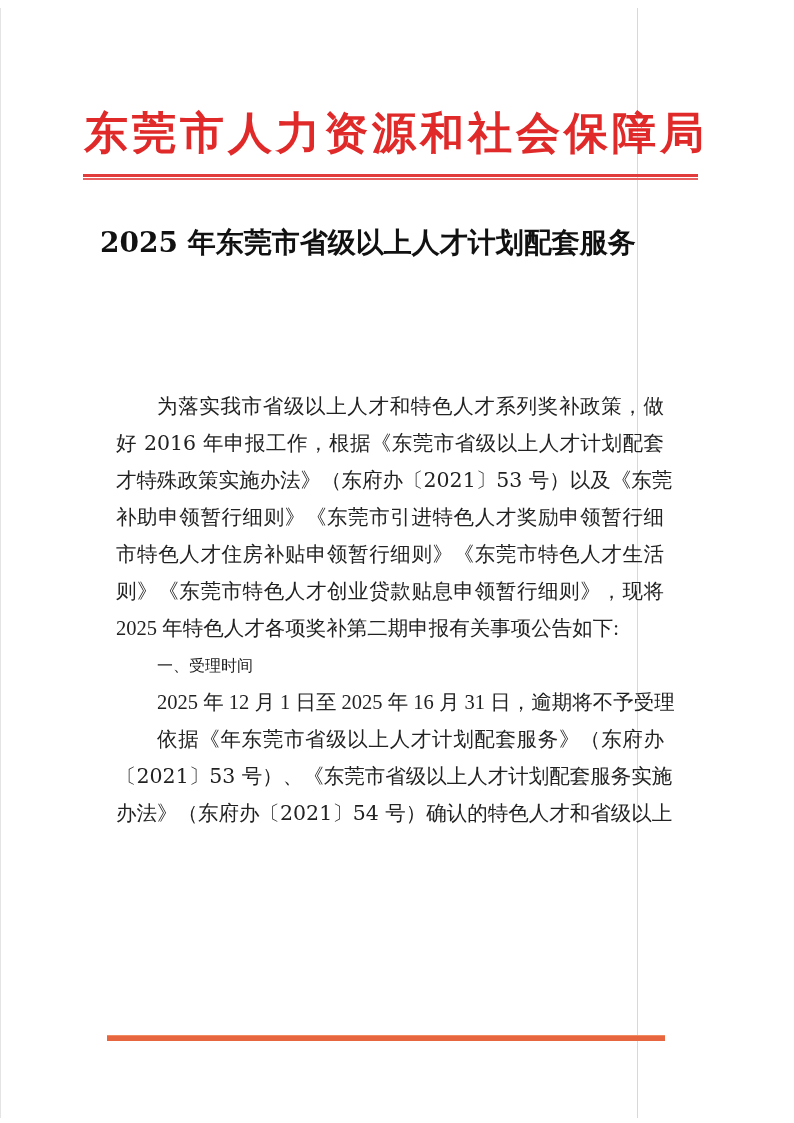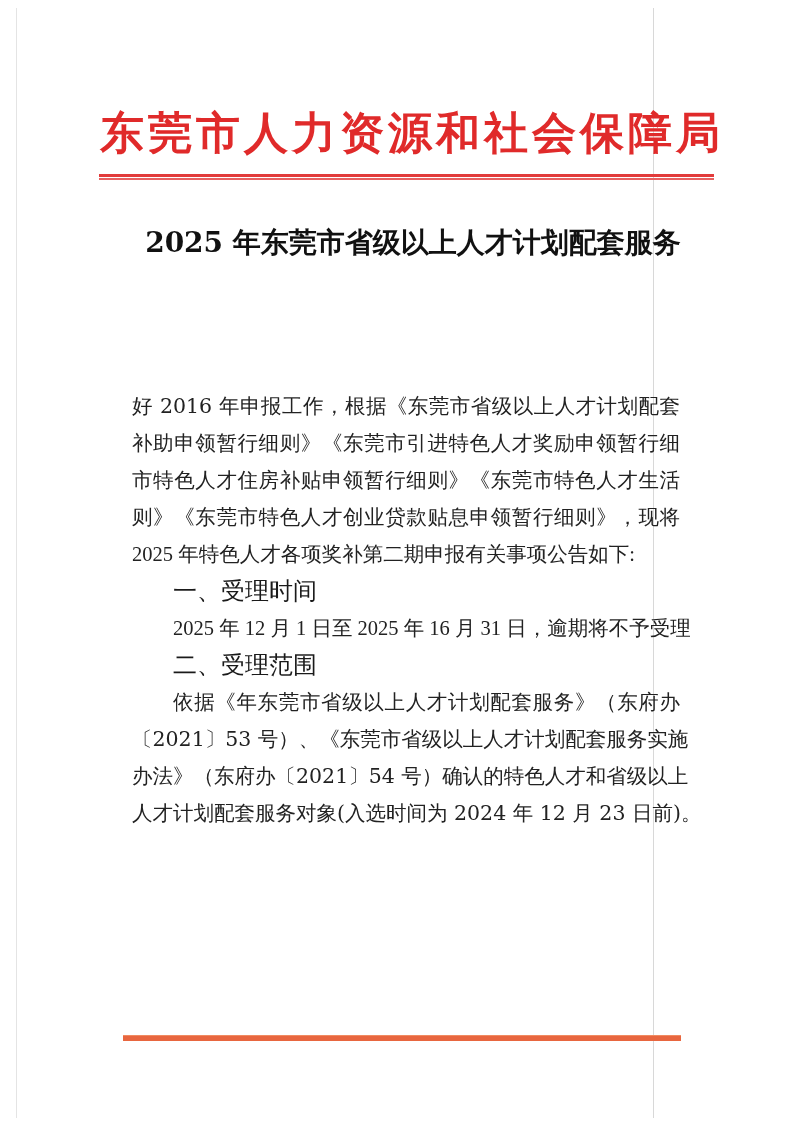--- a/index.html
+++ b/index.html
@@ -10,21 +10,21 @@
   body {
     width: 794px;
     height: 1123px;
     position: relative;
     overflow: hidden;
     font-family: "DejaVu Serif", "Liberation Serif", serif;
     color: #1a1a1a;
   }
   .page {
     position: absolute;
-    left: 16px; top: 0;
+    left: 0; top: 0;
     width: 640px; height: 1123px;
     background: #ffffff;
   }
   .page-edge-left {
     position: absolute; left: 0; top: 8px; width: 1px; height: 1110px;
     background: #e4e4e4;
   }
   .page-edge-right {
     position: absolute; right: 2px; top: 8px; width: 1px; height: 1110px;
     background: #d8d8d8;
@@ -56,21 +56,21 @@
   }
   .header-rule .line-thin {
     position: absolute; left: 0; top: 4px; width: 100%; height: 2px;
     background: #e86060;
   }
   .doc-title {
     position: absolute;
     left: 100px;
     top: 222px;
     width: 594px;
-    text-align: center;
+    text-align: left;
     font-family: "DejaVu Serif", "Liberation Serif", serif;
     font-weight: bold;
     font-size: 28px;
     line-height: 41px;
     color: #111111;
   }
   .doc-title .tline {
     display: block;
     white-space: nowrap;
   }
@@ -96,21 +96,21 @@
   .body-text .bline.nojustify {
     text-align-last: left;
     font-family: Liberation Serif, serif;
   }
   .body-text .heading {
     display: block;
     padding-left: 41px;
     height: 37px;
     font-family: "DejaVu Sans", "Liberation Sans", sans-serif;
     font-weight: normal;
-    font-size: 24px;
+    font-size: 16px;
     color: #1a1a1a;
   }
   .footer-rule {
     position: absolute;
     left: 107px;
     top: 1035px;
     width: 558px;
     height: 5px;
     background: #e8663f;
     border-top: 1px solid #f08a60;
@@ -128,30 +128,30 @@
   <div class="header-rule">
     <div class="line-thick"></div>
     <div class="line-thin"></div>
   </div>
 
   <div class="doc-title">
     <span class="tline">2025 年东莞市省级以上人才计划配套服务</span>
   </div>
 
   <div class="body-text">
+    <span class="bline indent">为落实我市省级以上人才和特色人才系列奖补政策，做</span>
     <span class="bline">好 2016 年申报工作，根据《东莞市省级以上人才计划配套</span>
+    <span class="bline">才特殊政策实施办法》（东府办〔2021〕53 号）以及《东莞</span>
     <span class="bline">补助申领暂行细则》《东莞市引进特色人才奖励申领暂行细</span>
     <span class="bline">市特色人才住房补贴申领暂行细则》《东莞市特色人才生活</span>
     <span class="bline">则》《东莞市特色人才创业贷款贴息申领暂行细则》，现将</span>
     <span class="bline nojustify">2025 年特色人才各项奖补第二期申报有关事项公告如下:</span>
 
     <span class="heading">一、受理时间</span>
     <span class="bline indent nojustify">2025 年 12 月 1 日至 2025 年 16 月 31 日，逾期将不予受理</span>
 
-    <span class="heading">二、受理范围</span>
     <span class="bline indent">依据《年东莞市省级以上人才计划配套服务》（东府办</span>
     <span class="bline">〔2021〕53 号）、《东莞市省级以上人才计划配套服务实施</span>
     <span class="bline">办法》（东府办〔2021〕54 号）确认的特色人才和省级以上</span>
-    <span class="bline">人才计划配套服务对象(入选时间为 2024 年 12 月 23 日前)。</span>
   </div>
 
   <div class="footer-rule"></div>
 </div>
 
 </body></html>

